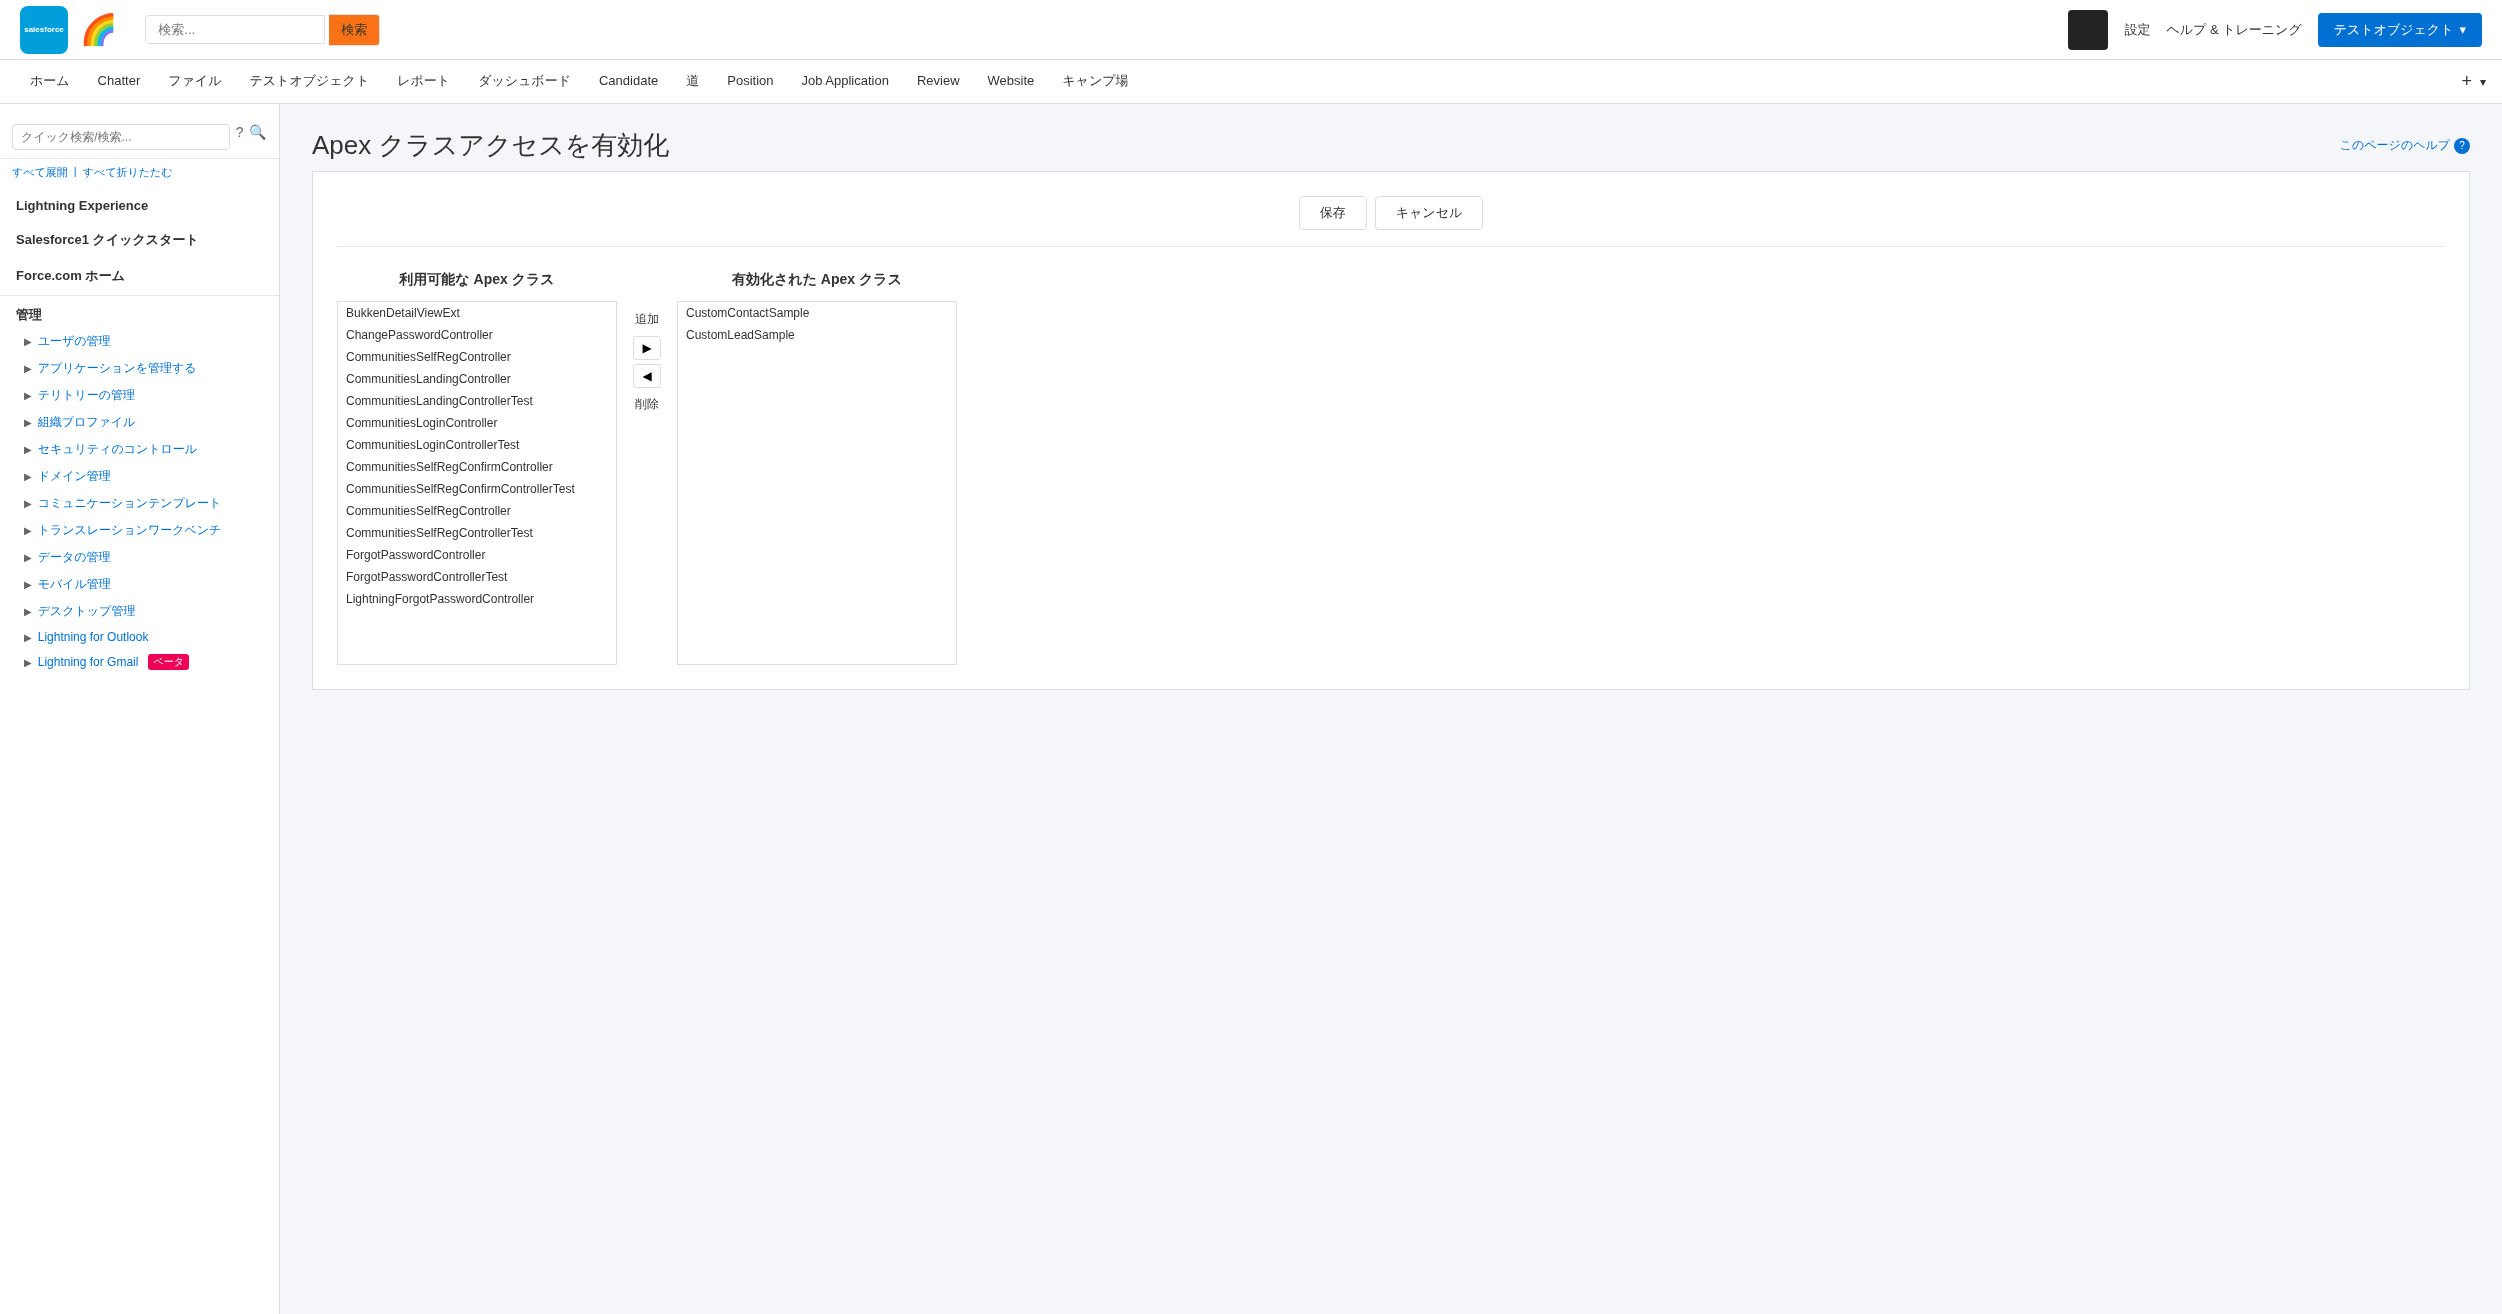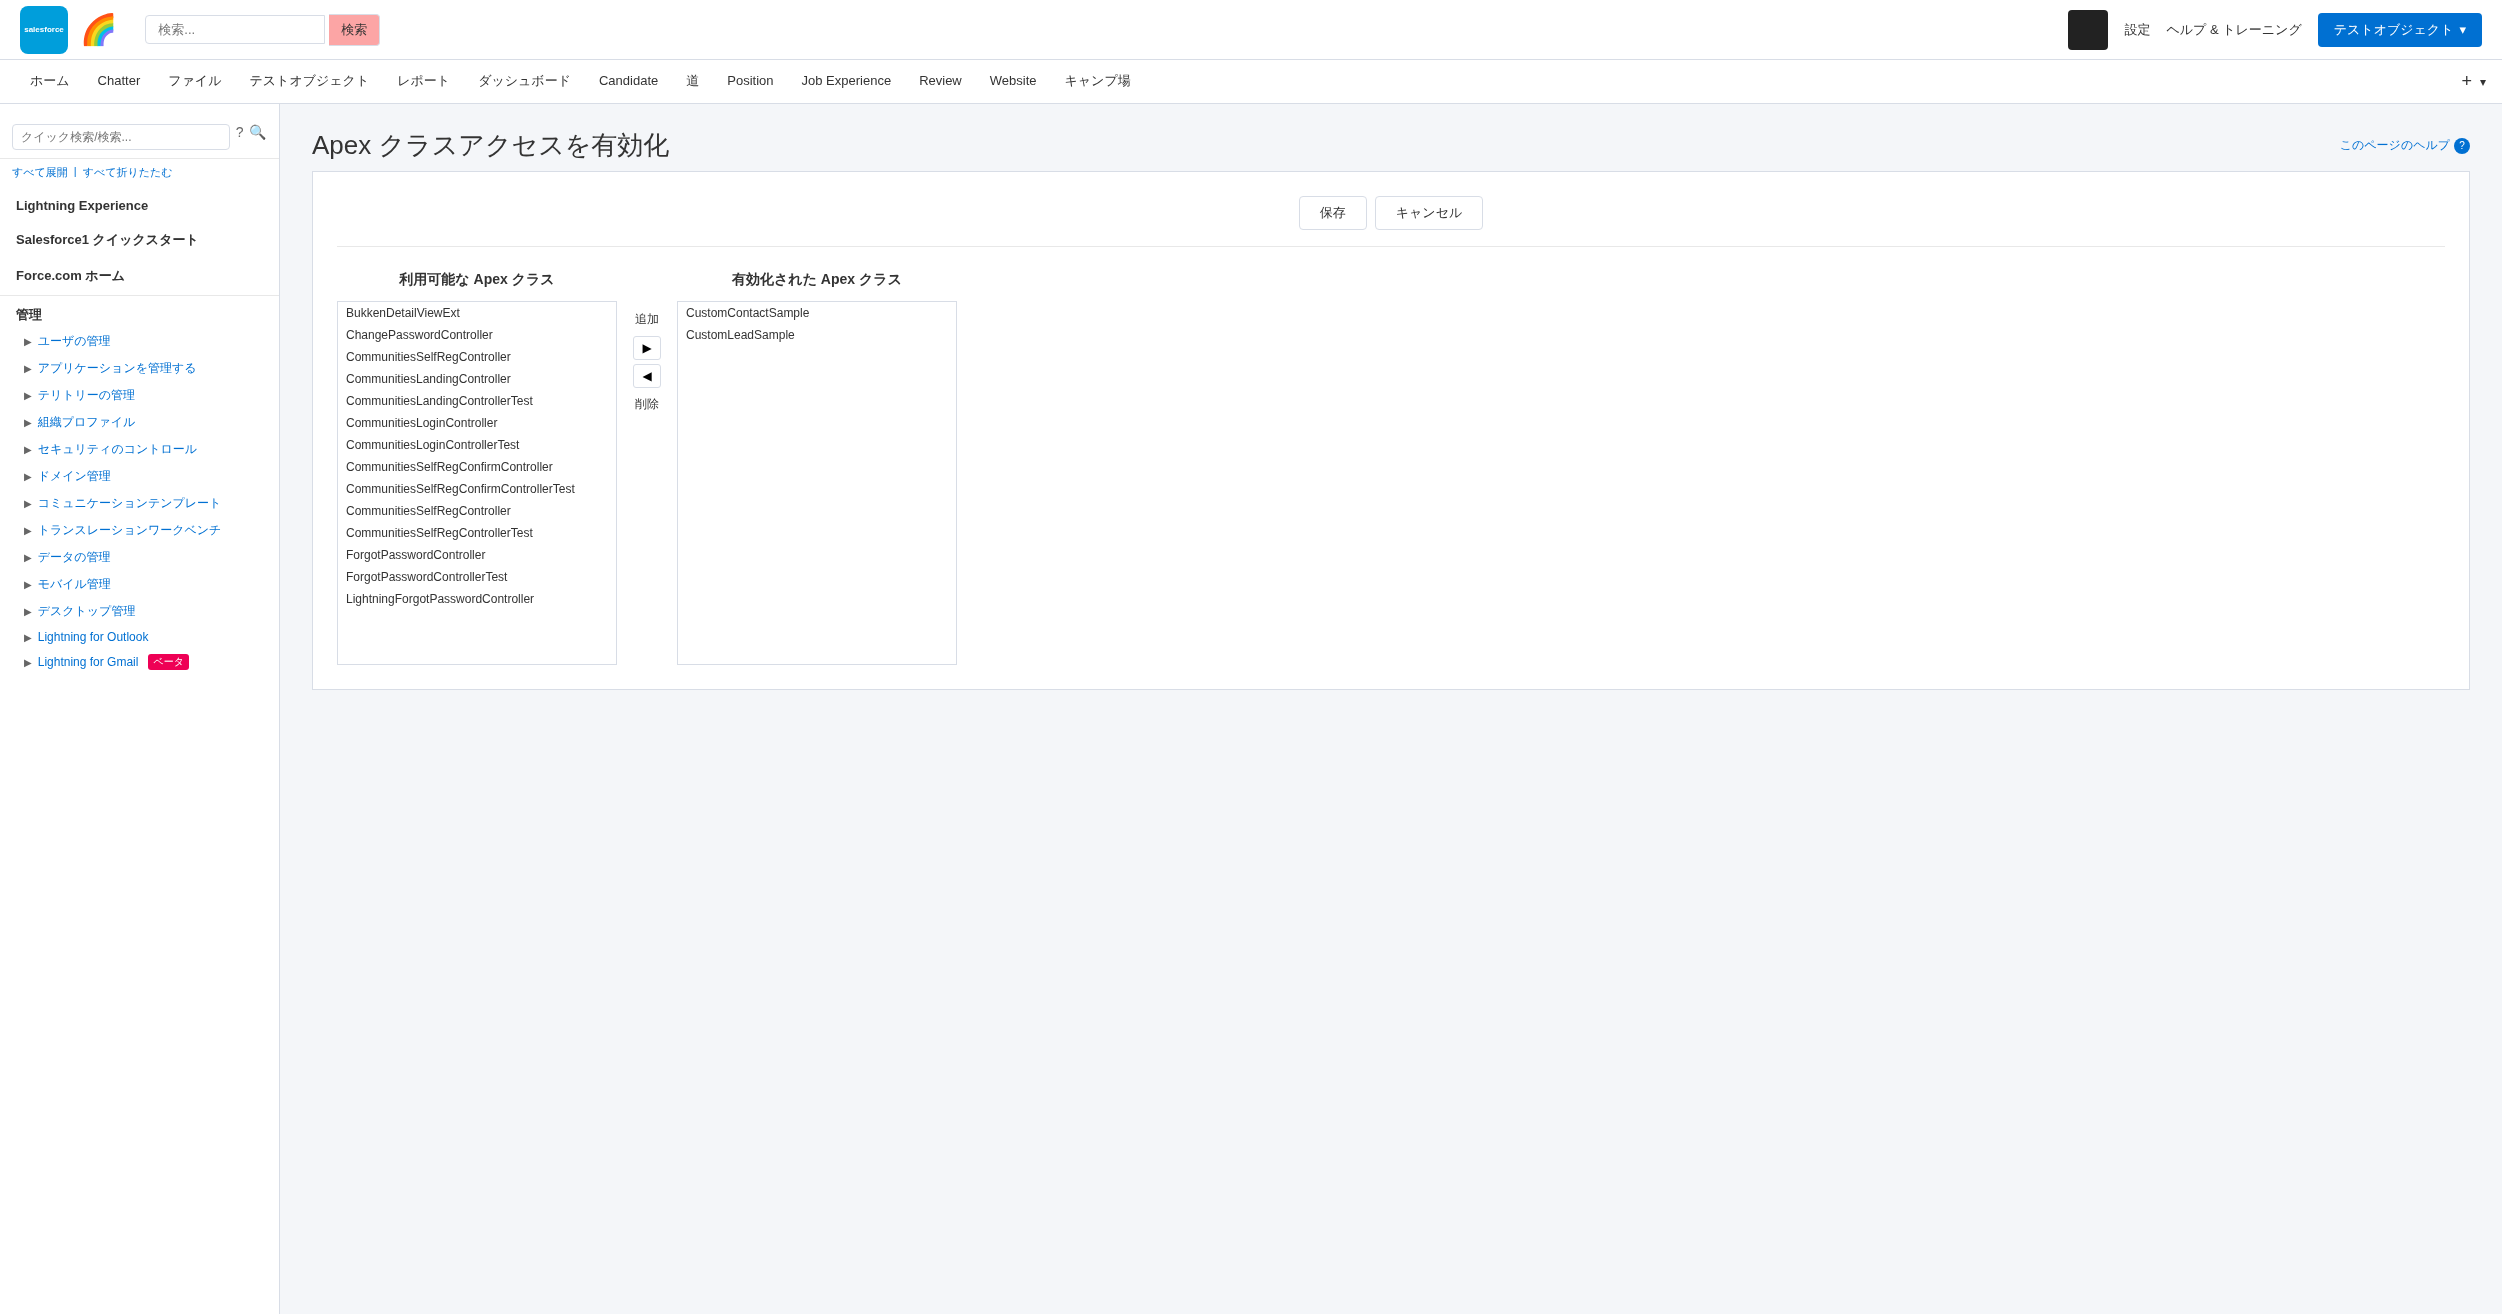--- a/index.html
+++ b/index.html
@@ -42,21 +42,21 @@
     .search-input {
       border: 1px solid #d8dde6;
       border-radius: 4px 0 0 4px;
       padding: 6px 12px;
       font-size: 13px;
       width: 180px;
       outline: none;
       color: #aaa;
     }
     .search-btn {
-      background: #fca5a5;
+      background: #f97316;
       border: 1px solid #d8dde6;
       border-left: none;
       border-radius: 0 4px 4px 0;
       padding: 6px 12px;
       font-size: 13px;
       cursor: pointer;
       color: #333;
     }
     .top-nav-right {
       margin-left: auto;
@@ -347,21 +347,21 @@
 <div class="main-nav">
   <div class="main-nav-item">ホーム</div>
   <div class="main-nav-item">Chatter</div>
   <div class="main-nav-item">ファイル</div>
   <div class="main-nav-item">テストオブジェクト</div>
   <div class="main-nav-item">レポート</div>
   <div class="main-nav-item">ダッシュボード</div>
   <div class="main-nav-item">Candidate</div>
   <div class="main-nav-item">道</div>
   <div class="main-nav-item">Position</div>
-  <div class="main-nav-item">Job Experience</div>
+  <div class="main-nav-item">Job Application</div>
   <div class="main-nav-item">Review</div>
   <div class="main-nav-item">Website</div>
   <div class="main-nav-item">キャンプ場</div>
   <div class="main-nav-more">
     <span style="font-size:18px;cursor:pointer;color:#333;">+</span>
     <span style="font-size:12px;cursor:pointer;color:#333;">▾</span>
   </div>
 </div>
 
 <div class="layout">

